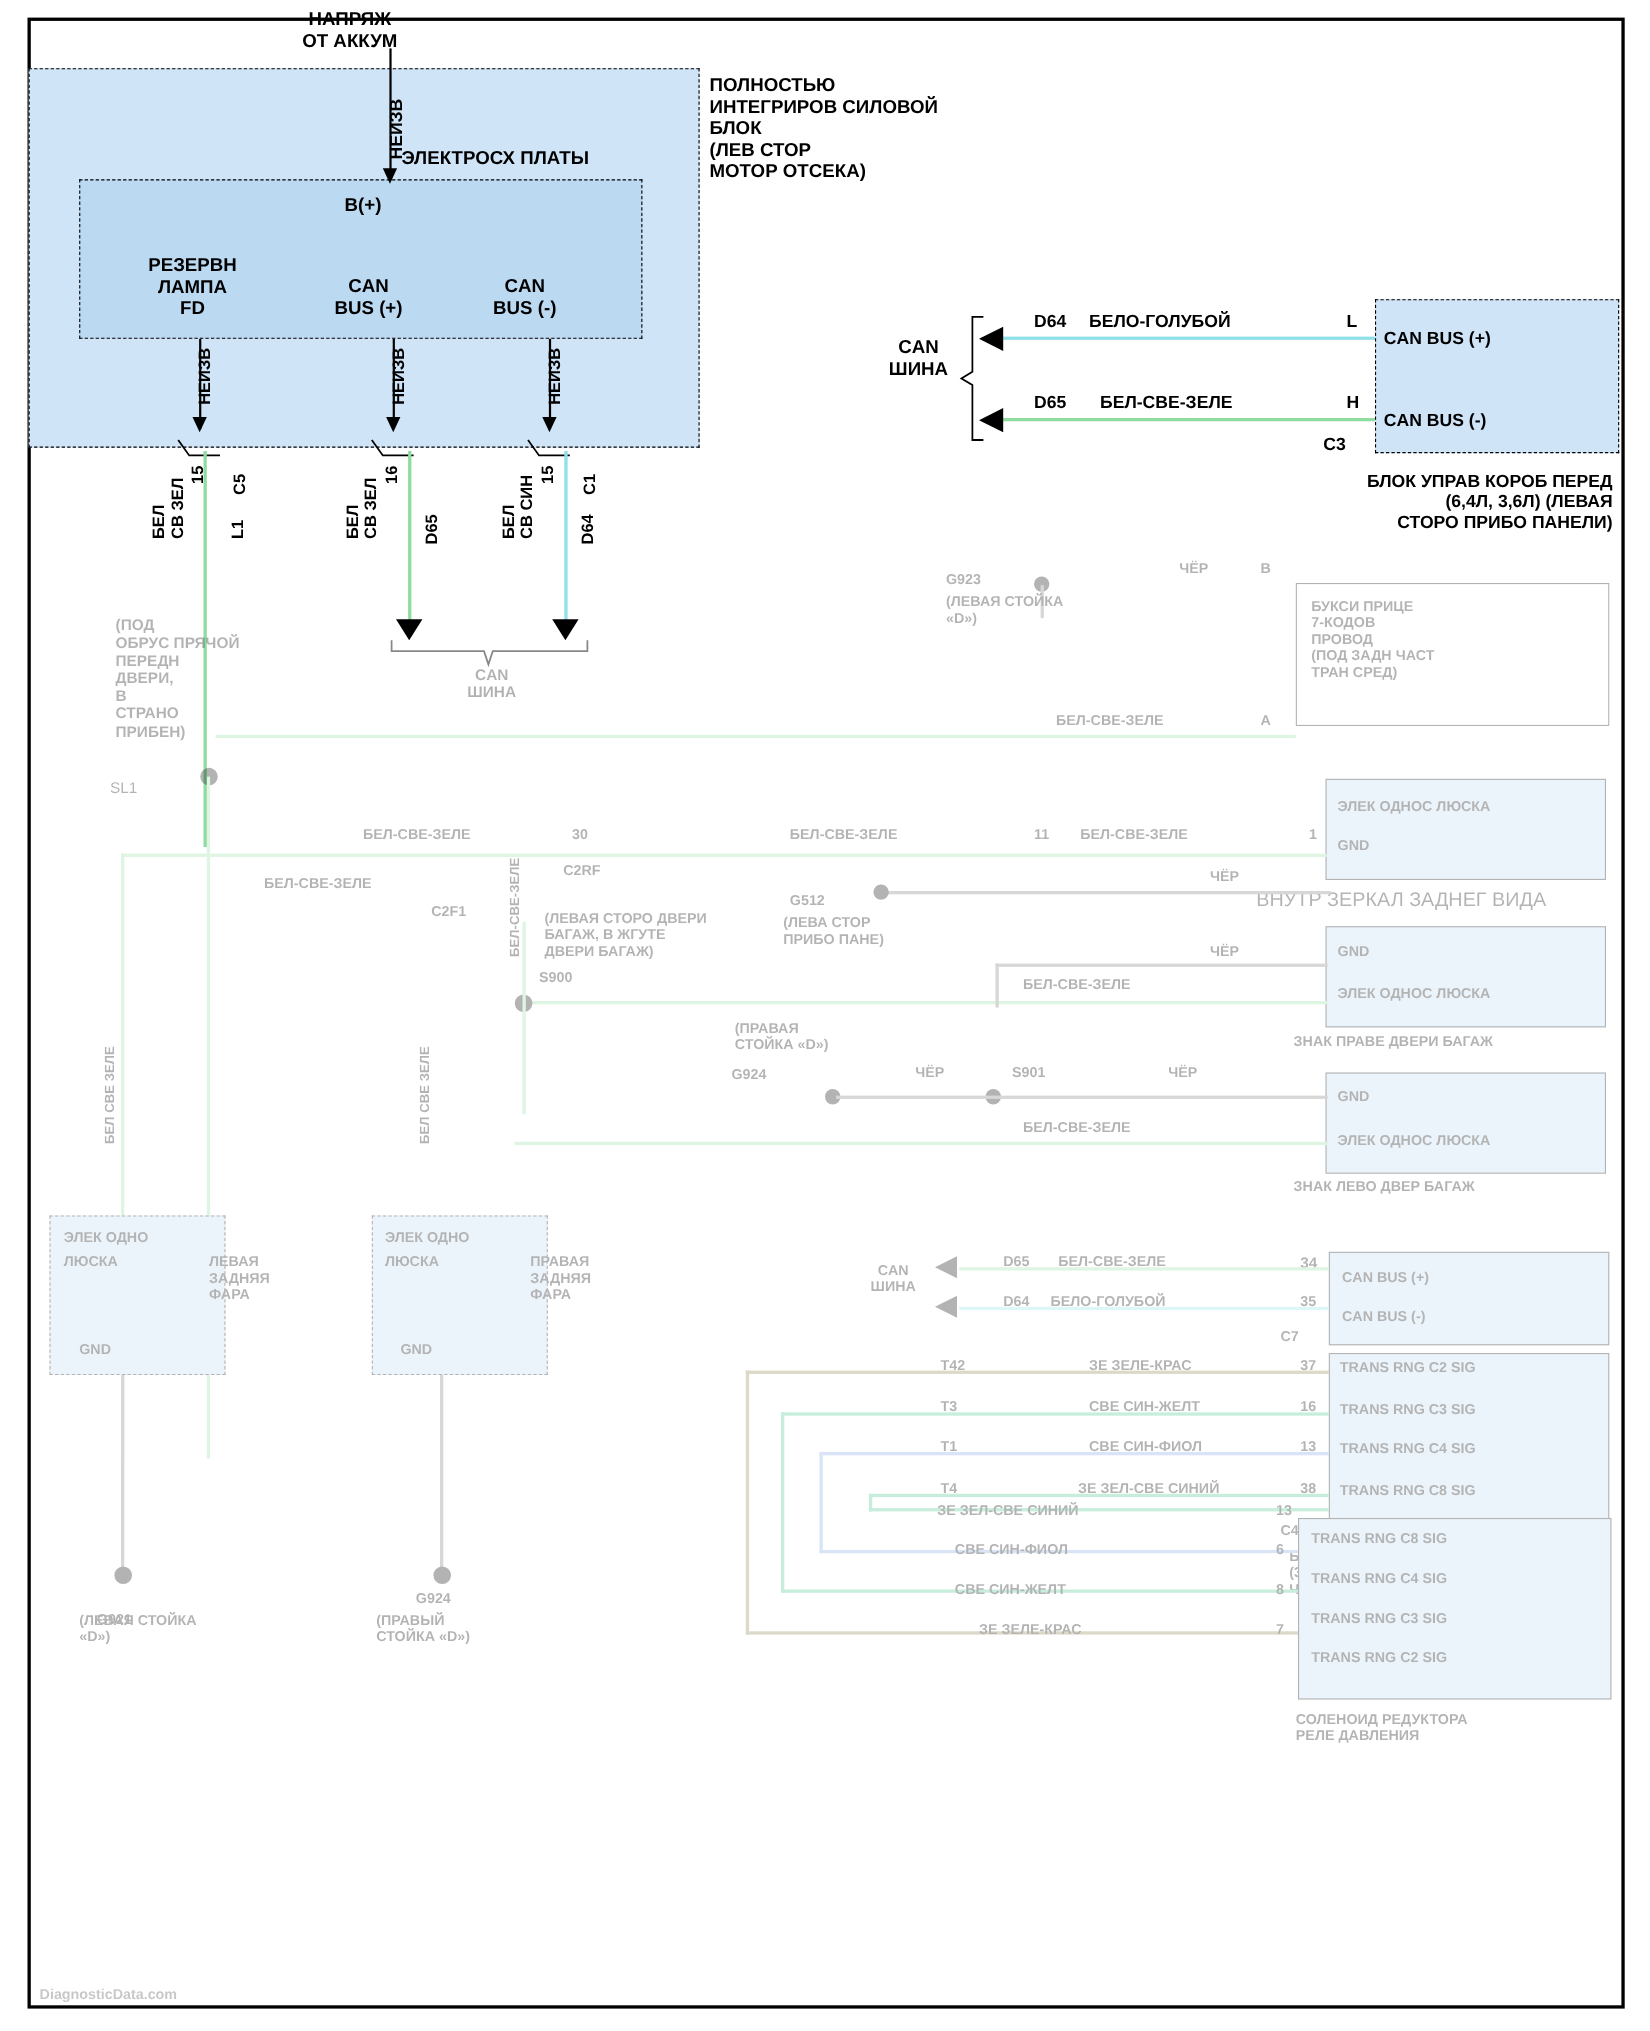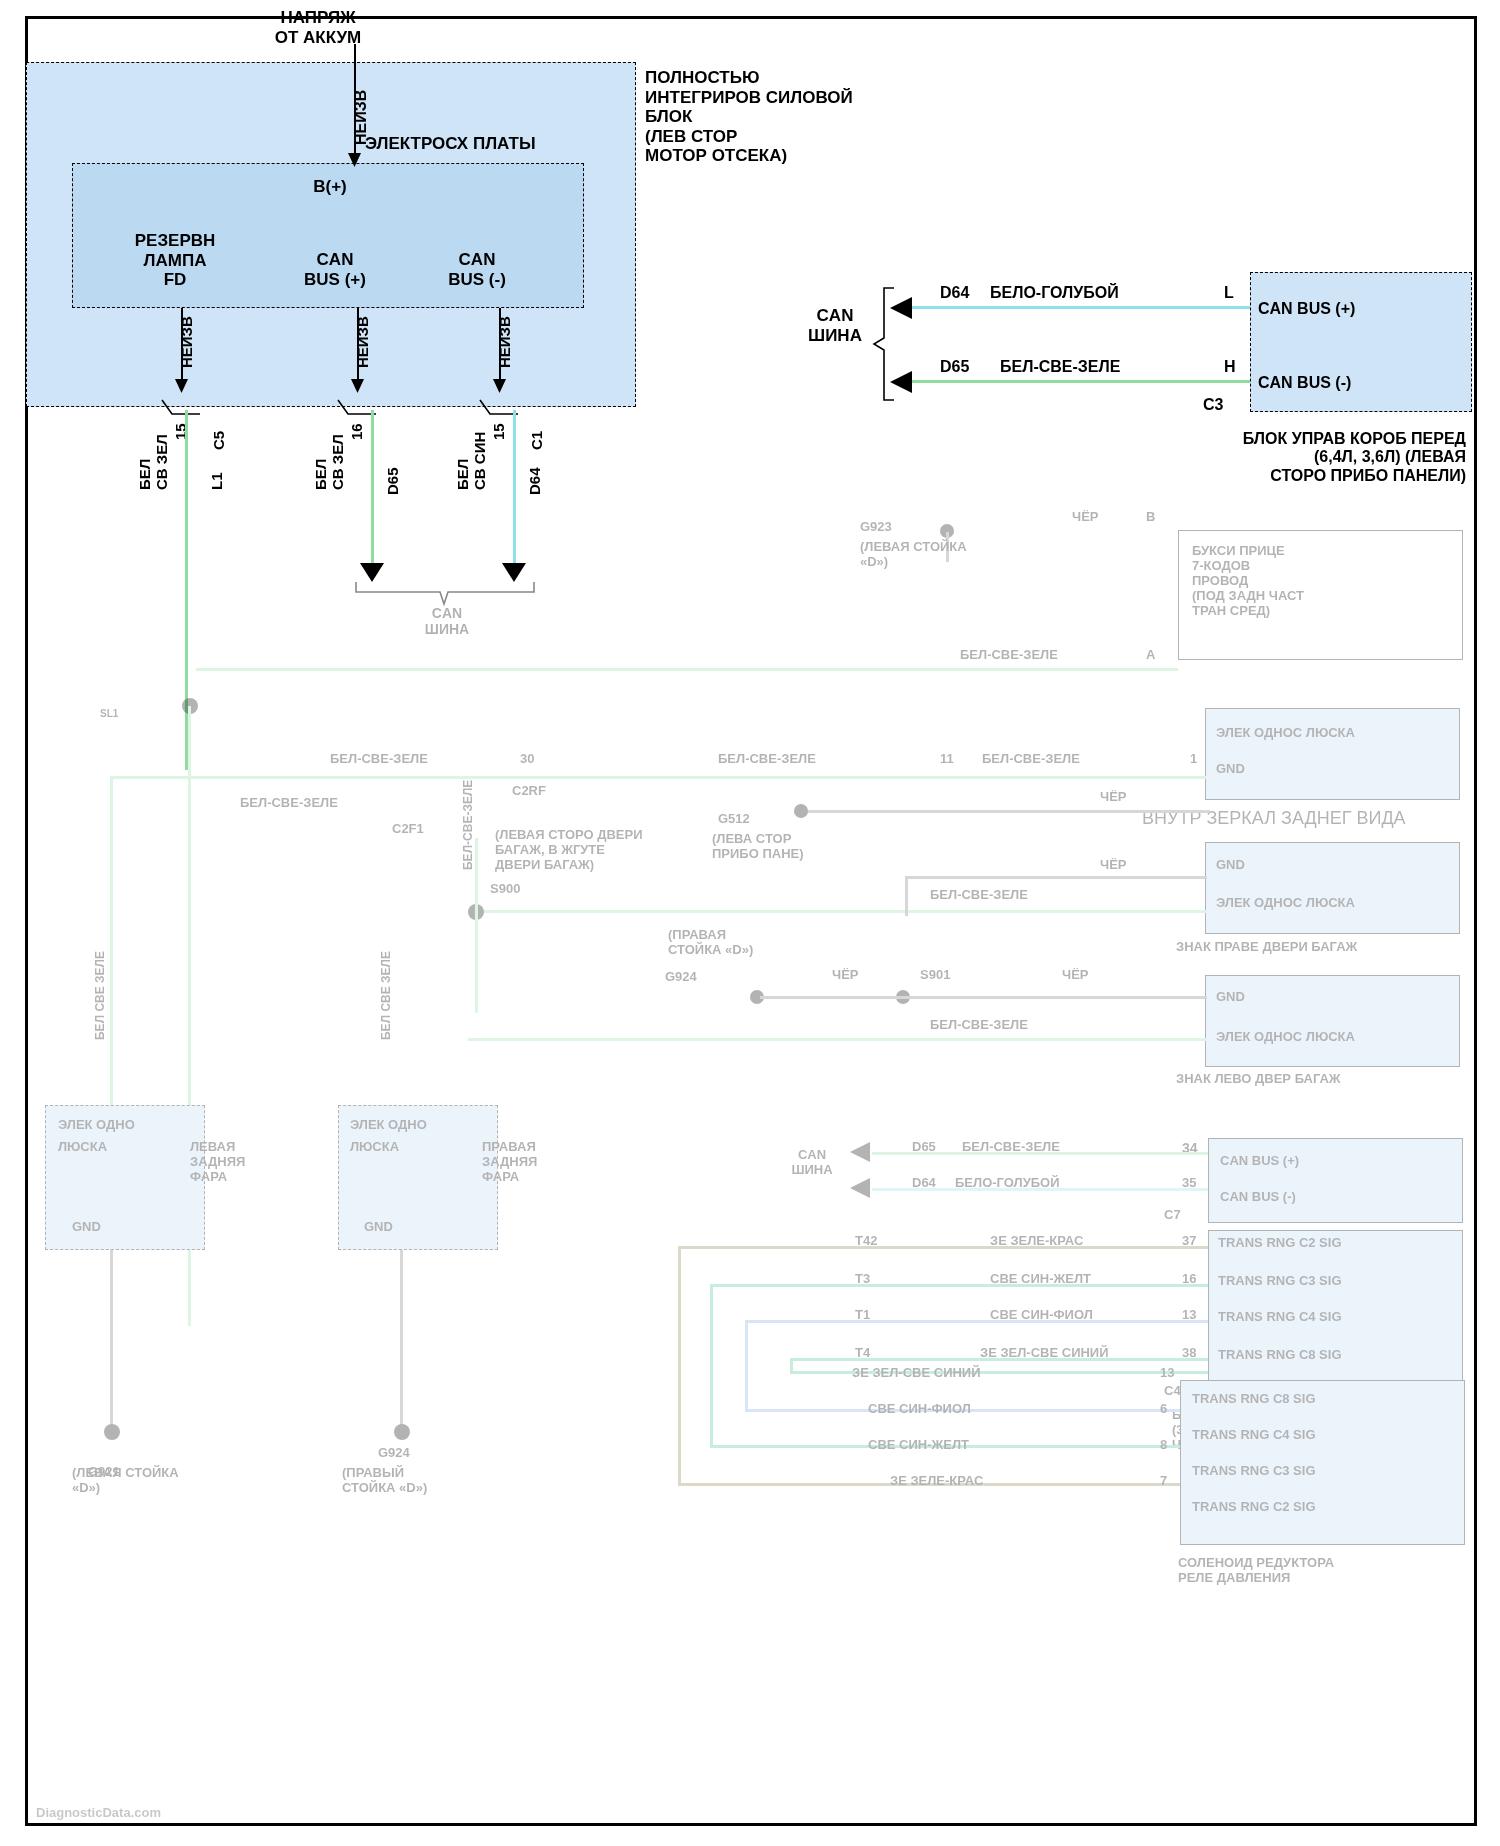--- a/index.html
+++ b/index.html
@@ -148,21 +148,28 @@
   <div class="txt" style="left:1000px;top:358px;font-size:16px;font-weight:bold;">БЕЛ-СВЕ-ЗЕЛЕ</div>
   <div class="txt" style="left:1224px;top:358px;font-size:16px;font-weight:bold;">H</div>
   <div class="txt" style="left:1203px;top:396px;font-size:16px;font-weight:bold;">C3</div>
 
   <div class="txt" style="left:1166px;top:430px;font-size:16px;font-weight:bold;text-align:right;width:300px;">БЛОК УПРАВ КОРОБ ПЕРЕД
 (6,4Л, 3,6Л) (ЛЕВАЯ
 СТОРО ПРИБО ПАНЕЛИ)</div>
 
   <div class="abs faded" style="left:0;top:540px;width:1500px;height:1306px;">
 
-    <div class="txt" style="left:100px;top:168px;font-size:10px;font-weight:bold;">SL1</div>
+    <div class="txt" style="left:105px;top:20px;font-size:14px;font-weight:bold;">(ПОД
+ОБРУС ПРЯЧОЙ
+ПЕРЕДН
+ДВЕРИ,
+В
+СТРАНО
+ПРИБЕН)</div>
+    <div class="txt" style="left:100px;top:168px;font-size:14px;font-weight:normal;">SL1</div>
 
     <div class="box-solid" style="left:1178px;top:-10px;width:285px;height:130px;"></div>
     <div class="txt" style="left:1192px;top:4px;font-size:13px;font-weight:bold;">БУКСИ ПРИЦЕ
 7-КОДОВ
 ПРОВОД
 (ПОД ЗАДН ЧАСТ
 ТРАН СРЕД)</div>
     <div class="dot" style="left:940px;top:-16px;width:14px;height:14px;"></div>
     <div class="line gry" style="left:946px;top:-8px;width:3px;height:30px;"></div>
     <div class="txt" style="left:1072px;top:-30px;font-size:13px;font-weight:bold;">ЧЁР</div>

